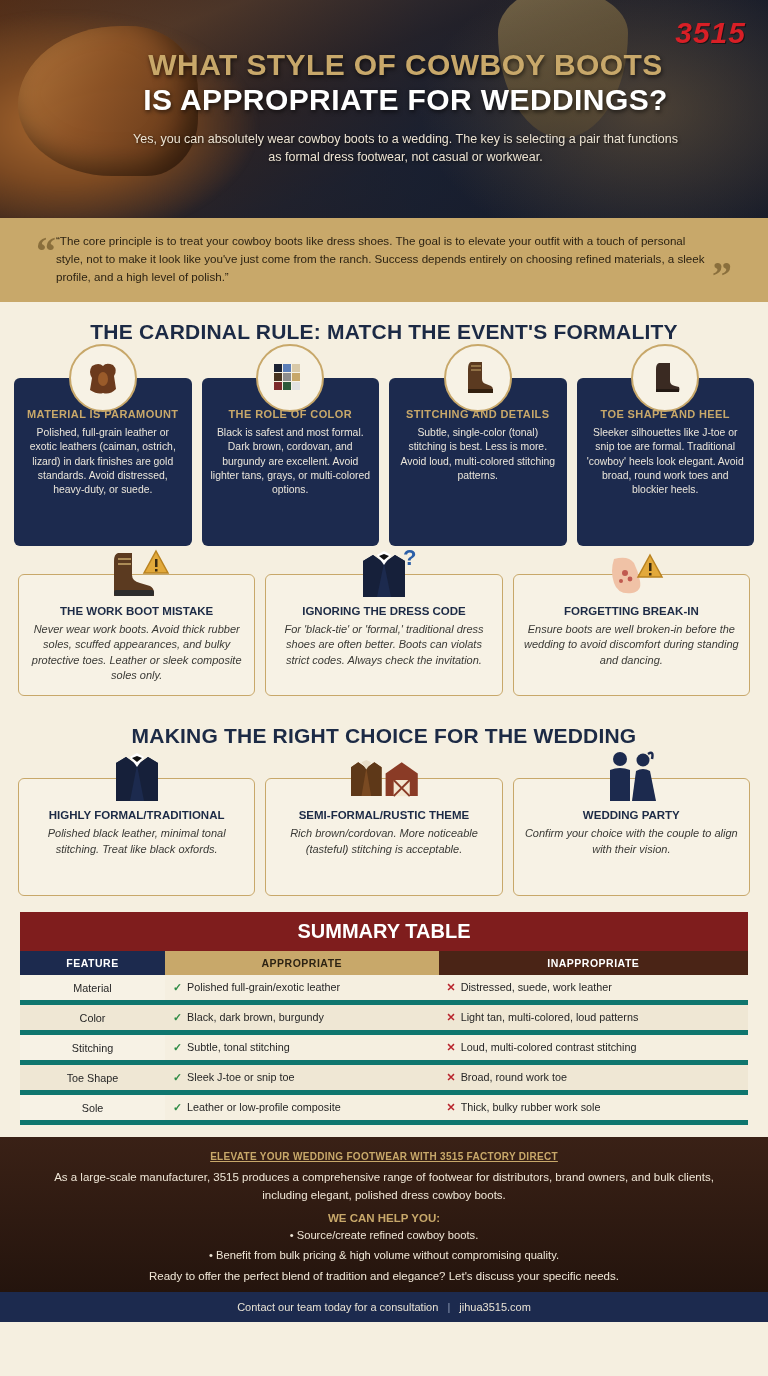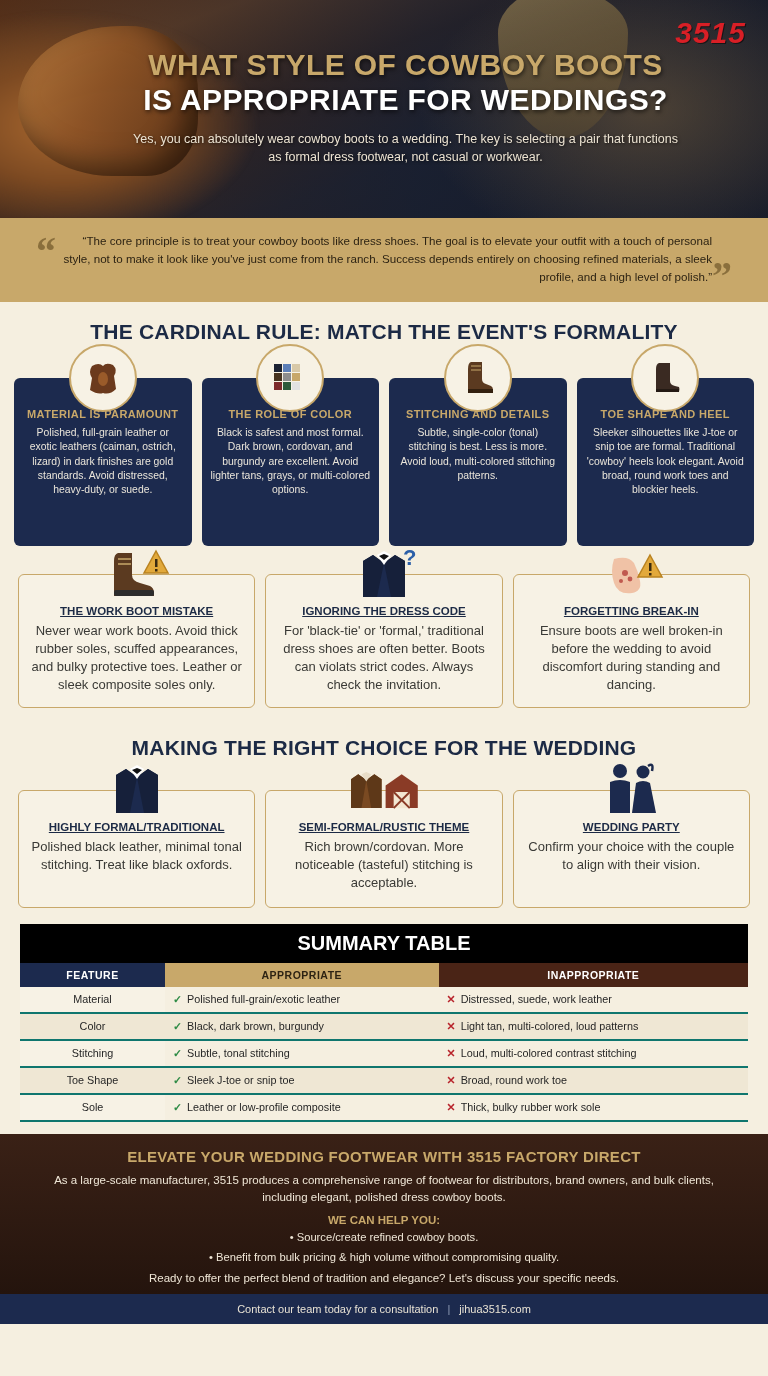--- a/index.html
+++ b/index.html
@@ -73,21 +73,21 @@
   }
 
   
   .quote-band {
     background: #c8a86a;
     color: #2d2313;
     padding: 14px 56px 16px;
     position: relative;
     min-height: 76px;
   }
-  .quote-band p { font-size: 11.6px; line-height: 1.55; text-align: right; }
+  .quote-band p { font-size: 11.6px; line-height: 1.55; text-align: left; }
   .qmark {
     position: absolute; font-size: 40px; font-weight: bold; color: #8a6f3c; line-height: 1;
     font-family: "Liberation Serif", serif;
   }
   .qmark.left { left: 36px; top: 14px; }
   .qmark.right { right: 36px; bottom: 6px; }
 
   
   .section-title {
     text-align: center; font-size: 21px; font-weight: bold; color: #1c2a45;
@@ -114,53 +114,53 @@
   .sec2 { margin-top: 24px; }
   .cards3 { display: flex; gap: 10px; margin-top: 28px; padding: 0 18px; }
   .card3 {
     flex: 1; background: #f7f2e5; border: 1px solid #c8a86a; border-radius: 6px;
     padding: 30px 10px 12px; text-align: center; position: relative; min-height: 118px;
   }
   .card3 .ico {
     position: absolute; left: 50%; top: -34px; transform: translateX(-50%);
     width: 74px; height: 62px; display: flex; align-items: center; justify-content: center;
   }
-  .card3 h3 { color: #1c2a45; font-size: 11.5px; margin-bottom: 5px; text-decoration: underline; }
-  .card3 p { font-size: 13px; line-height: 1.4; color: #3a3a36; }
+  .card3 h3 { color: #1c2a45; font-size: 11.5px; margin-bottom: 5px; }
+  .card3 p { font-size: 11px; line-height: 1.4; color: #3a3a36; font-style: italic; }
 
   
   .sec3 { margin-top: 28px; }
   .cards3b { display: flex; gap: 10px; margin-top: 30px; padding: 0 18px; }
 
   
   .table-head {
-    background: #000000; color: #fff; text-align: center;
+    background: #7f1d1d; color: #fff; text-align: center;
     font-size: 20px; font-weight: bold; padding: 8px 10px; margin: 16px 20px 0;
   }
   table { width: calc(100% - 40px); margin: 0 20px; border-collapse: collapse; }
   thead th {
     font-size: 10.5px; letter-spacing: .5px; color: #fff; padding: 6px 4px; text-align: center;
   }
   th.c1 { background: #1c2a4e; width: 145px; }
   th.c2 { background: #c8a86a; color: #2d2313; }
   th.c3 { background: #4a2416; }
-  tbody td { font-size: 10.8px; padding: 6px 8px; border-bottom: 2px solid #0f766e; color: #262626; }
+  tbody td { font-size: 10.8px; padding: 6px 8px; border-bottom: 5px solid #0f766e; color: #262626; }
   tbody td.feat { text-align: center; background: #f7f2e5; font-weight: normal; }
   tbody tr:nth-child(even) td { background: #efe7d4; }
   tbody tr:nth-child(even) td.feat { background: #efe7d4; }
   .ok { color: #2e8b45; font-weight: bold; margin-right: 5px; }
   .no { color: #b8242c; font-weight: bold; margin-right: 5px; }
 
   
   .footer {
     margin-top: 12px;
     background: linear-gradient(180deg,#3a2116 0%, #24140d 100%);
     color: #efe6d6; text-align: center; padding: 14px 30px 10px;
   }
-  .footer h2 { color: #c8a86a; font-size: 15px; letter-spacing: .3px; }
+  .footer h2 { color: #c8a86a; font-size: 10px; letter-spacing: .3px; text-decoration: underline; }
   .footer p { font-size: 11.5px; line-height: 1.5; margin-top: 7px; }
   .footer .help { color: #c8a86a; font-weight: bold; font-size: 11.5px; margin-top: 8px; }
   .footer .bullets { font-size: 11.2px; line-height: 1.5; margin-top: 3px; }
   .footer .ready { font-size: 11.5px; margin-top: 6px; }
   .contact {
     background: #1c2a4e; color: #e8e2d4; text-align: center;
     font-size: 11px; padding: 9px 0;
   }
   .contact a { color: #e8e2d4; text-decoration: none; }
   .sep { color: #8e9bb5; margin: 0 6px; }

